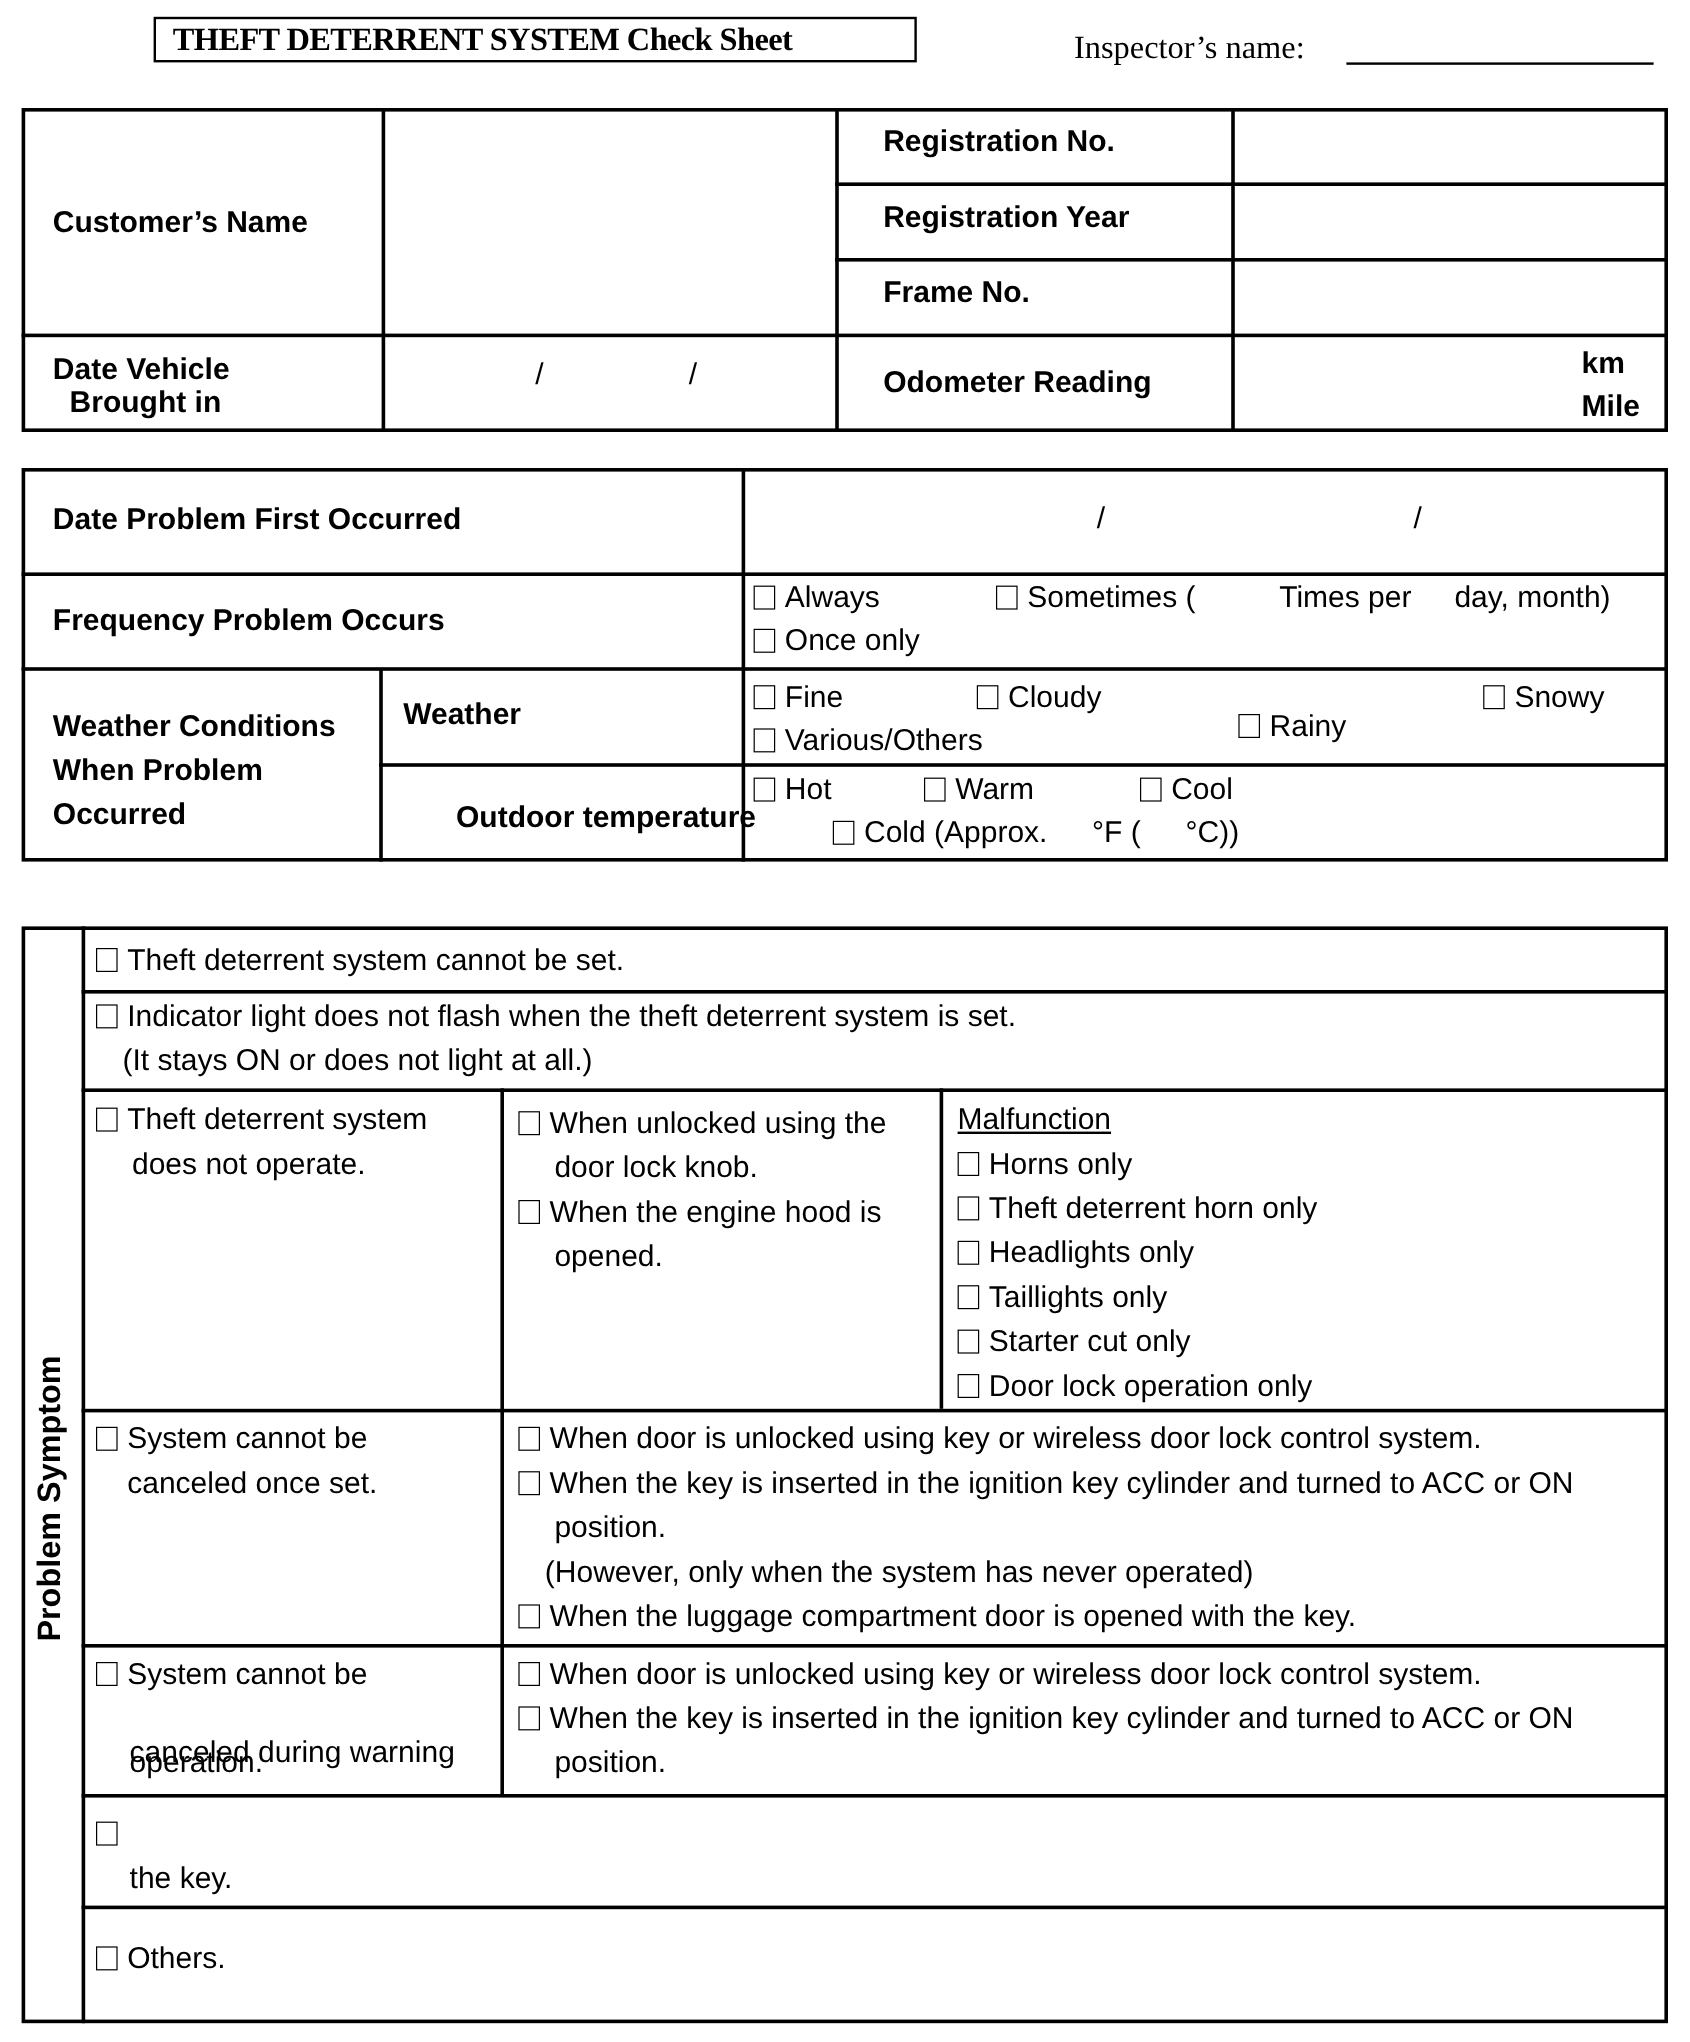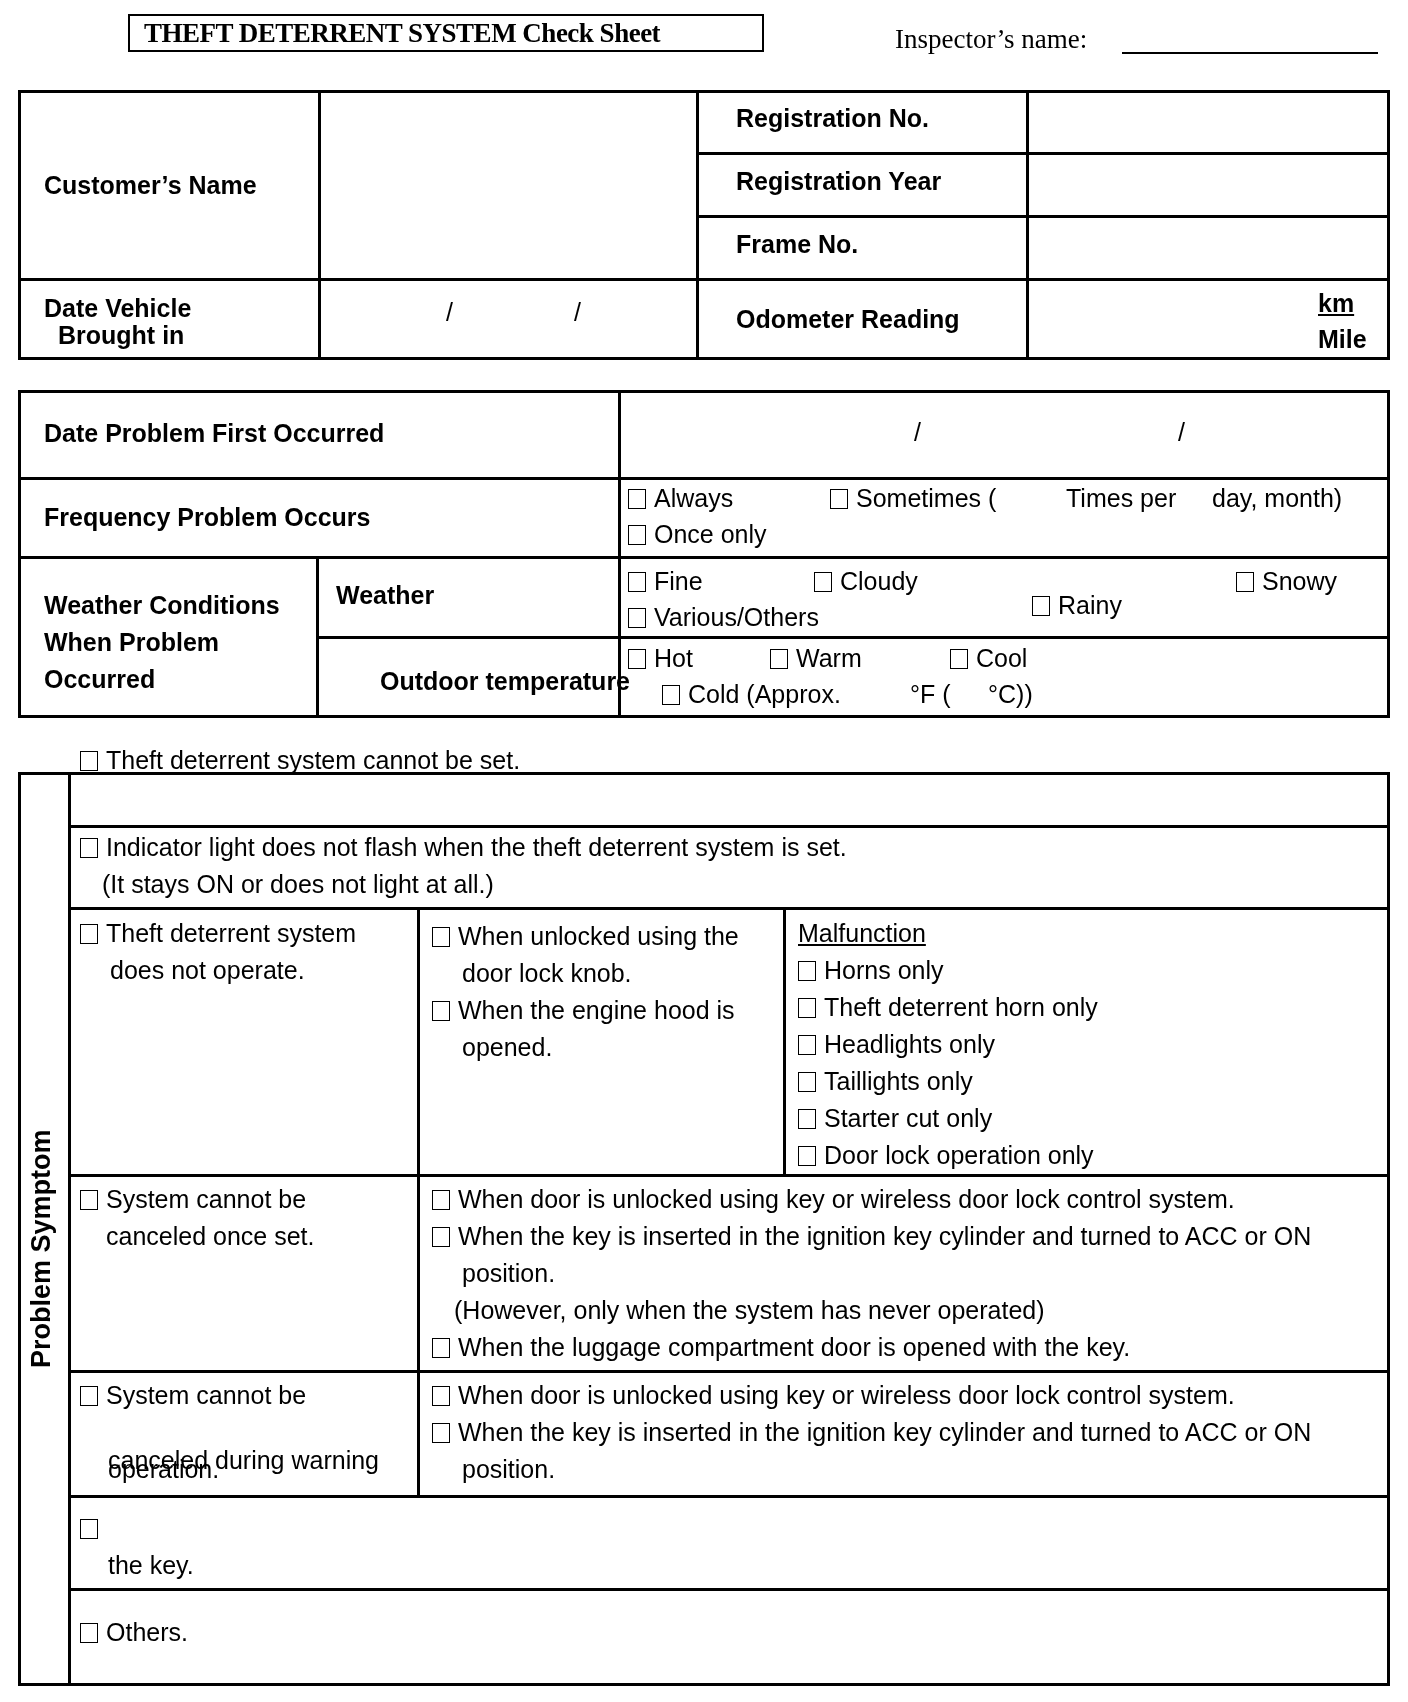--- a/index.html
+++ b/index.html
@@ -44,21 +44,21 @@
 <div class="lbl" style="left:736px; top:229px;">Frame No.</div>
 <div class="blank" style="left:1032px; top:221px; width:352px; height:54px;"></div>
 
 <div class="lbl" style="left:44px; top:293px;">Date Vehicle</div>
 <div class="lbl" style="left:58px; top:320px;">Brought in</div>
 <div class="slash" style="left:446px; top:298px;">/</div>
 <div class="slash" style="left:574px; top:298px;">/</div>
 <div class="blank" style="left:324px; top:284px; width:368px; height:72px;"></div>
 
 <div class="lbl" style="left:736px; top:304px;">Odometer Reading</div>
-<div class="lbl" style="left:1318px; top:288px;text-decoration:underline;">km</div>
+<div class="lbl" style="left:1318px; top:288px;">km</div>
 <div class="lbl" style="left:1318px; top:324px;">Mile</div>
 <div class="blank" style="left:1032px; top:284px; width:270px; height:72px;"></div>
 
 <div class="box" style="left:18px; top:390px; width:1372px; height:328px;"></div>
 <div class="vline" style="left:618px; top:390px; height:328px;"></div>
 <div class="vline" style="left:316px; top:558px; height:160px;"></div>
 <div class="hline" style="left:18px; top:477px; width:1372px;"></div>
 <div class="hline" style="left:18px; top:556px; width:1372px;"></div>
 <div class="hline" style="left:316px; top:636px; width:1074px;"></div>
 
@@ -82,38 +82,38 @@
 <div class="txt" style="left:628px; top:563px;"><span class="cb"></span><span>Fine</span></div>
 <div class="txt" style="left:814px; top:563px;"><span class="cb"></span><span>Cloudy</span></div>
 <div class="txt" style="left:1032px; top:563px;margin-top:24px;"><span class="cb"></span><span>Rainy</span></div>
 <div class="txt" style="left:1236px; top:563px;"><span class="cb"></span><span>Snowy</span></div>
 <div class="txt" style="left:628px; top:599px;"><span class="cb"></span><span>Various/Others</span></div>
 
 <div class="lbl" style="left:336px; top:666px;margin-left:44px;">Outdoor temperature</div>
 <div class="txt" style="left:628px; top:640px;"><span class="cb"></span><span>Hot</span></div>
 <div class="txt" style="left:770px; top:640px;"><span class="cb"></span><span>Warm</span></div>
 <div class="txt" style="left:950px; top:640px;"><span class="cb"></span><span>Cool</span></div>
-<div class="txt" style="left:624px; top:676px;padding-left:38px;"><span class="cb"></span><span>Cold (Approx.</span></div>
+<div class="txt" style="left:656px; top:676px;padding-left:38px;"><span class="cb"></span><span>Cold (Approx.</span></div>
 <div class="txt" style="left:910px; top:676px;">°F (</div>
 <div class="txt" style="left:988px; top:676px;">°C))</div>
 
 <div class="box" style="left:18px; top:772px; width:1372px; height:914px;"></div>
 <div class="vline" style="left:68px; top:772px; height:914px;"></div>
 <div class="vertical">Problem Symptom</div>
 
 <div class="hline" style="left:68px; top:825px; width:1322px;"></div>
 <div class="hline" style="left:68px; top:907px; width:1322px;"></div>
 <div class="hline" style="left:68px; top:1174px; width:1322px;"></div>
 <div class="hline" style="left:68px; top:1370px; width:1322px;"></div>
 <div class="hline" style="left:68px; top:1495px; width:1322px;"></div>
 <div class="hline" style="left:68px; top:1588px; width:1322px;"></div>
 <div class="vline" style="left:417px; top:907px; height:588px;"></div>
 <div class="vline" style="left:783px; top:907px; height:267px;"></div>
 
-<div class="txt" style="left:80px; top:742px;"><span class="cb"></span><span>Theft deterrent system cannot be set.</span></div>
+<div class="txt" style="left:80px; top:782px;"><span class="cb"></span><span>Theft deterrent system cannot be set.</span></div>
 
 <div class="txt" style="left:80px; top:829px;"><span class="cb"></span><span>Indicator light does not flash when the theft deterrent system is set.</span></div>
 <div class="txt" style="left:102px; top:866px;">(It stays ON or does not light at all.)</div>
 
 <div class="txt" style="left:80px; top:915px;"><span class="cb"></span><span>Theft deterrent system</span></div>
 <div class="txt" style="left:110px; top:952px;">does not operate.</div>
 
 <div class="txt" style="left:432px; top:918px;"><span class="cb"></span><span>When unlocked using the</span></div>
 <div class="txt" style="left:462px; top:955px;">door lock knob.</div>
 <div class="txt" style="left:432px; top:992px;"><span class="cb"></span><span>When the engine hood is</span></div>

